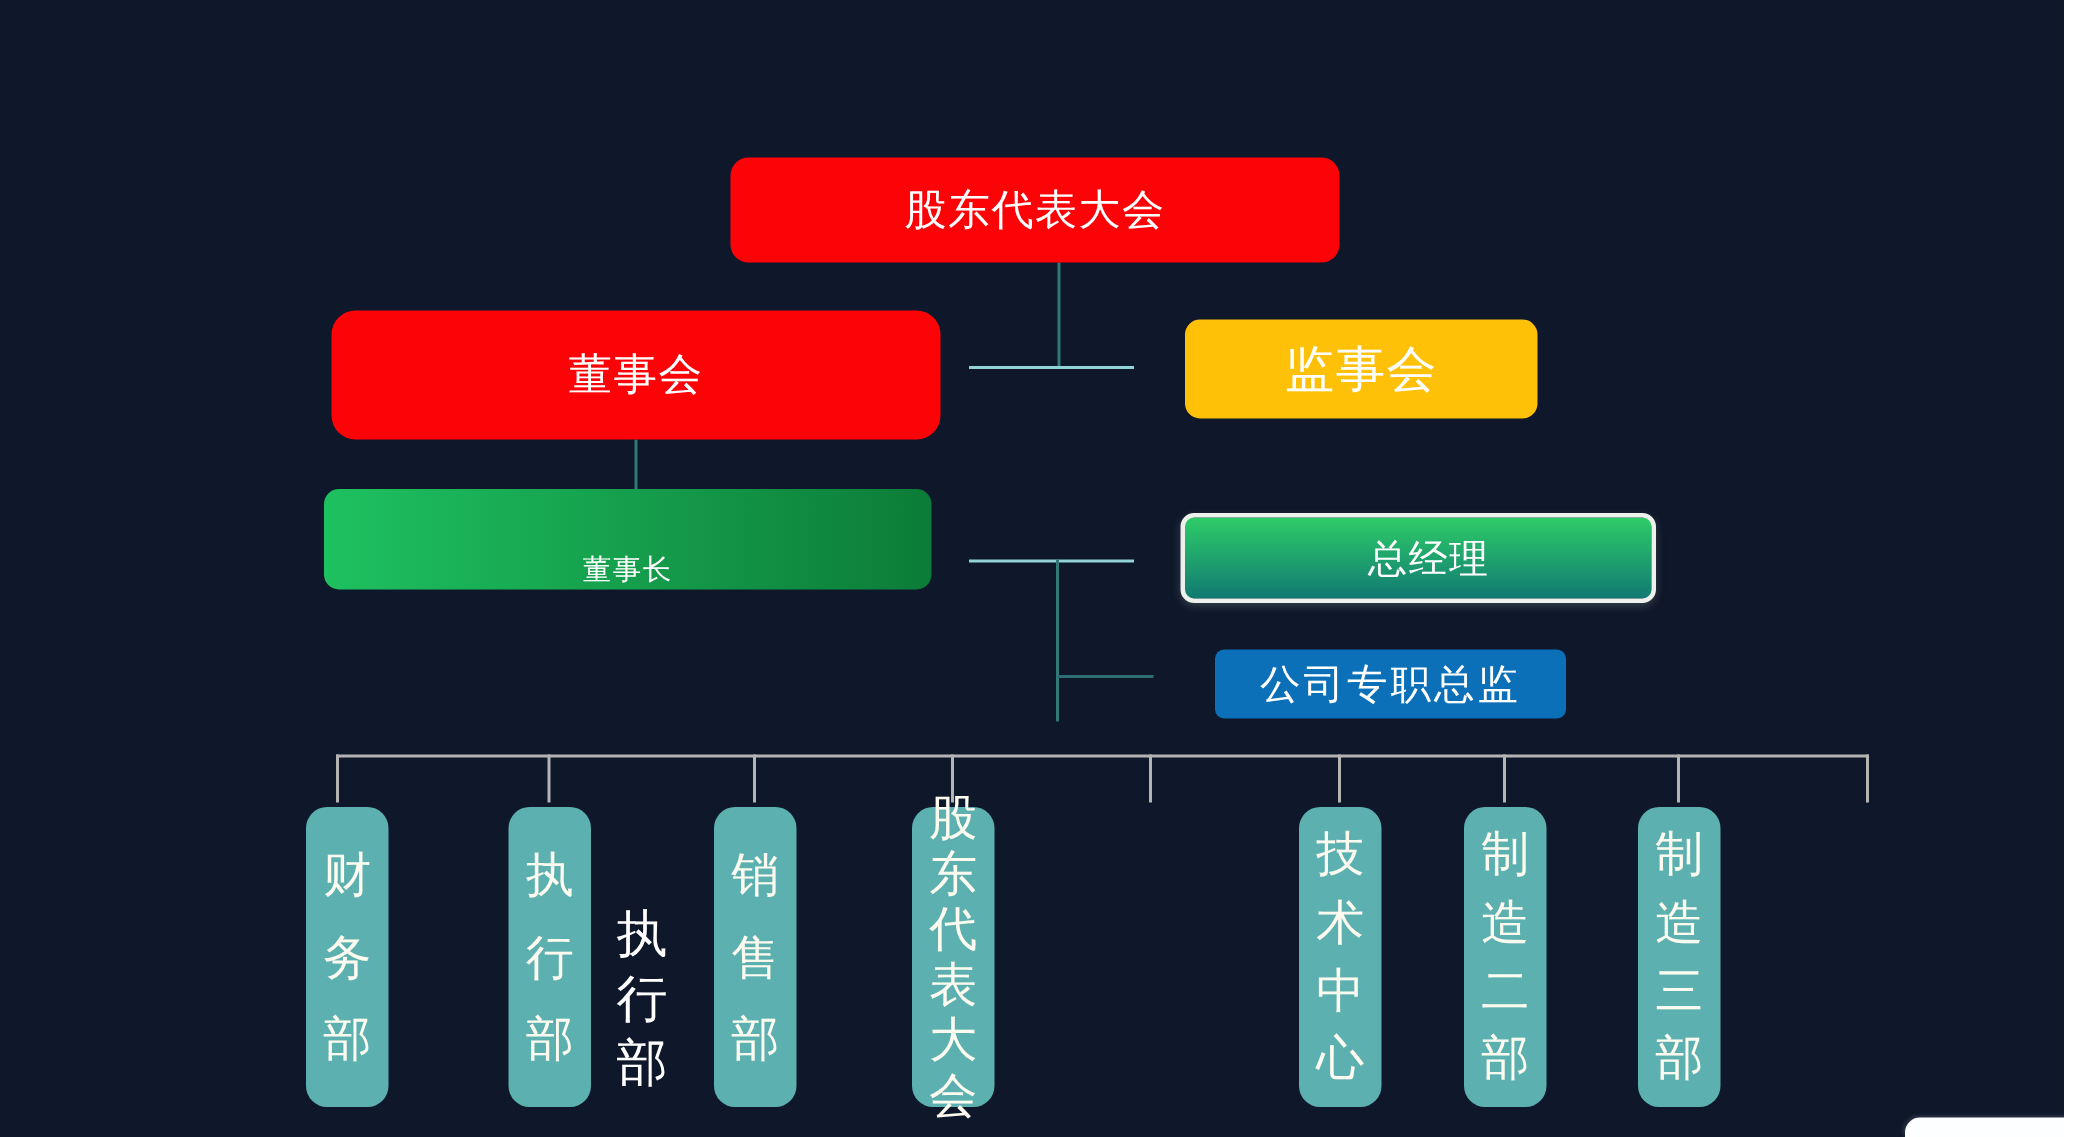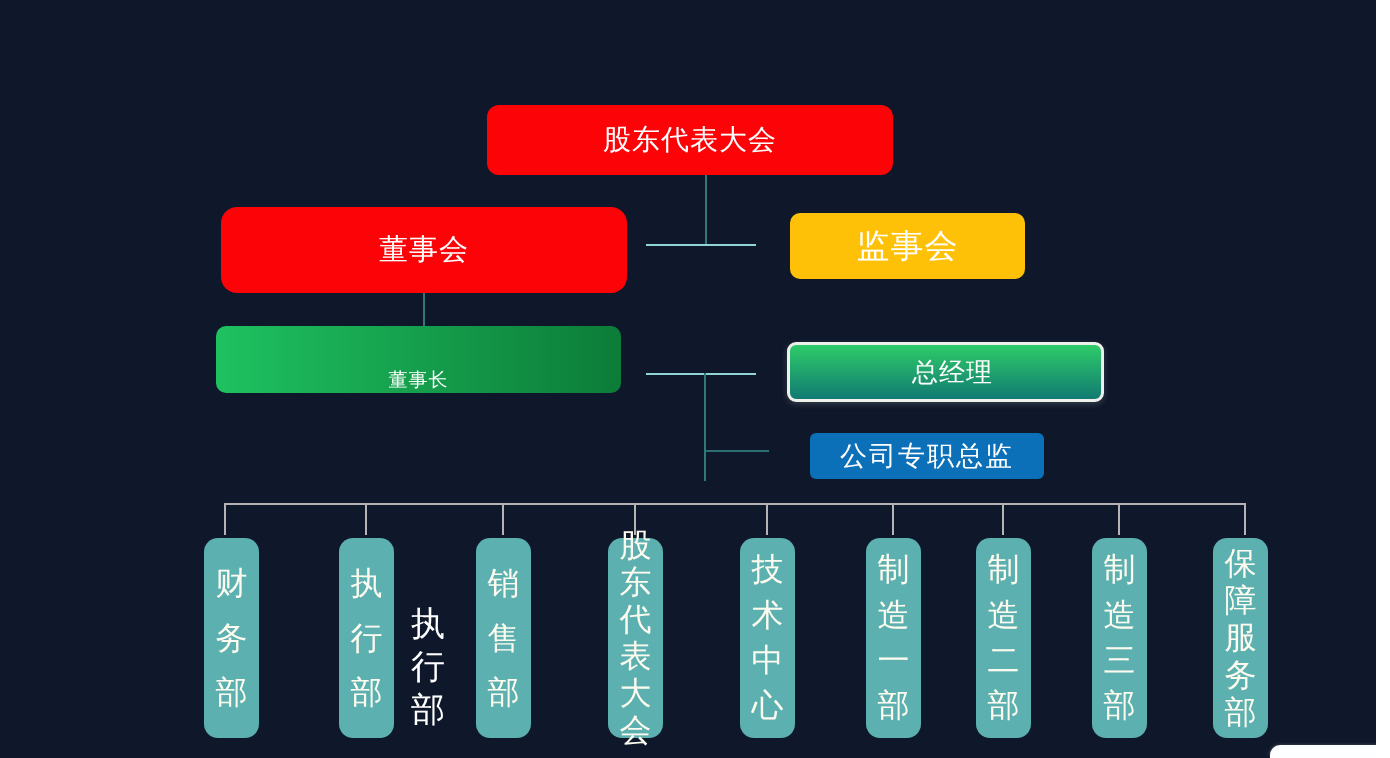--- a/index.html
+++ b/index.html
@@ -112,31 +112,25 @@
   </div>
   <div class="dept v3" style="left:339px">
     <span class="vtxt">执行部</span>
   </div>
   <div class="dept v3" style="left:476px">
     <span class="vtxt">销售部</span>
   </div>
   <div class="dept v5" style="left:608px">
     <span class="vtxt">股东代表大会</span>
   </div>
-  <div class="dept v4" style="left:740px">
+  <div class="dept v4" style="left:866px">
     <span class="vtxt">技术中心</span>
-  </div>
-  <div class="dept v4" style="left:866px">
-    <span class="vtxt">制造一部</span>
   </div>
   <div class="dept v4" style="left:1092px">
     <span class="vtxt">制造三部</span>
   </div>
   <div class="dept v4" style="left:976px">
     <span class="vtxt">制造二部</span>
   </div>
-  <div class="dept v5" style="left:1213px">
-    <span class="vtxt">保障服务部</span>
-  </div>
 
   <div id="corner-panel"></div>
 
 </div>
 
 </body></html>

